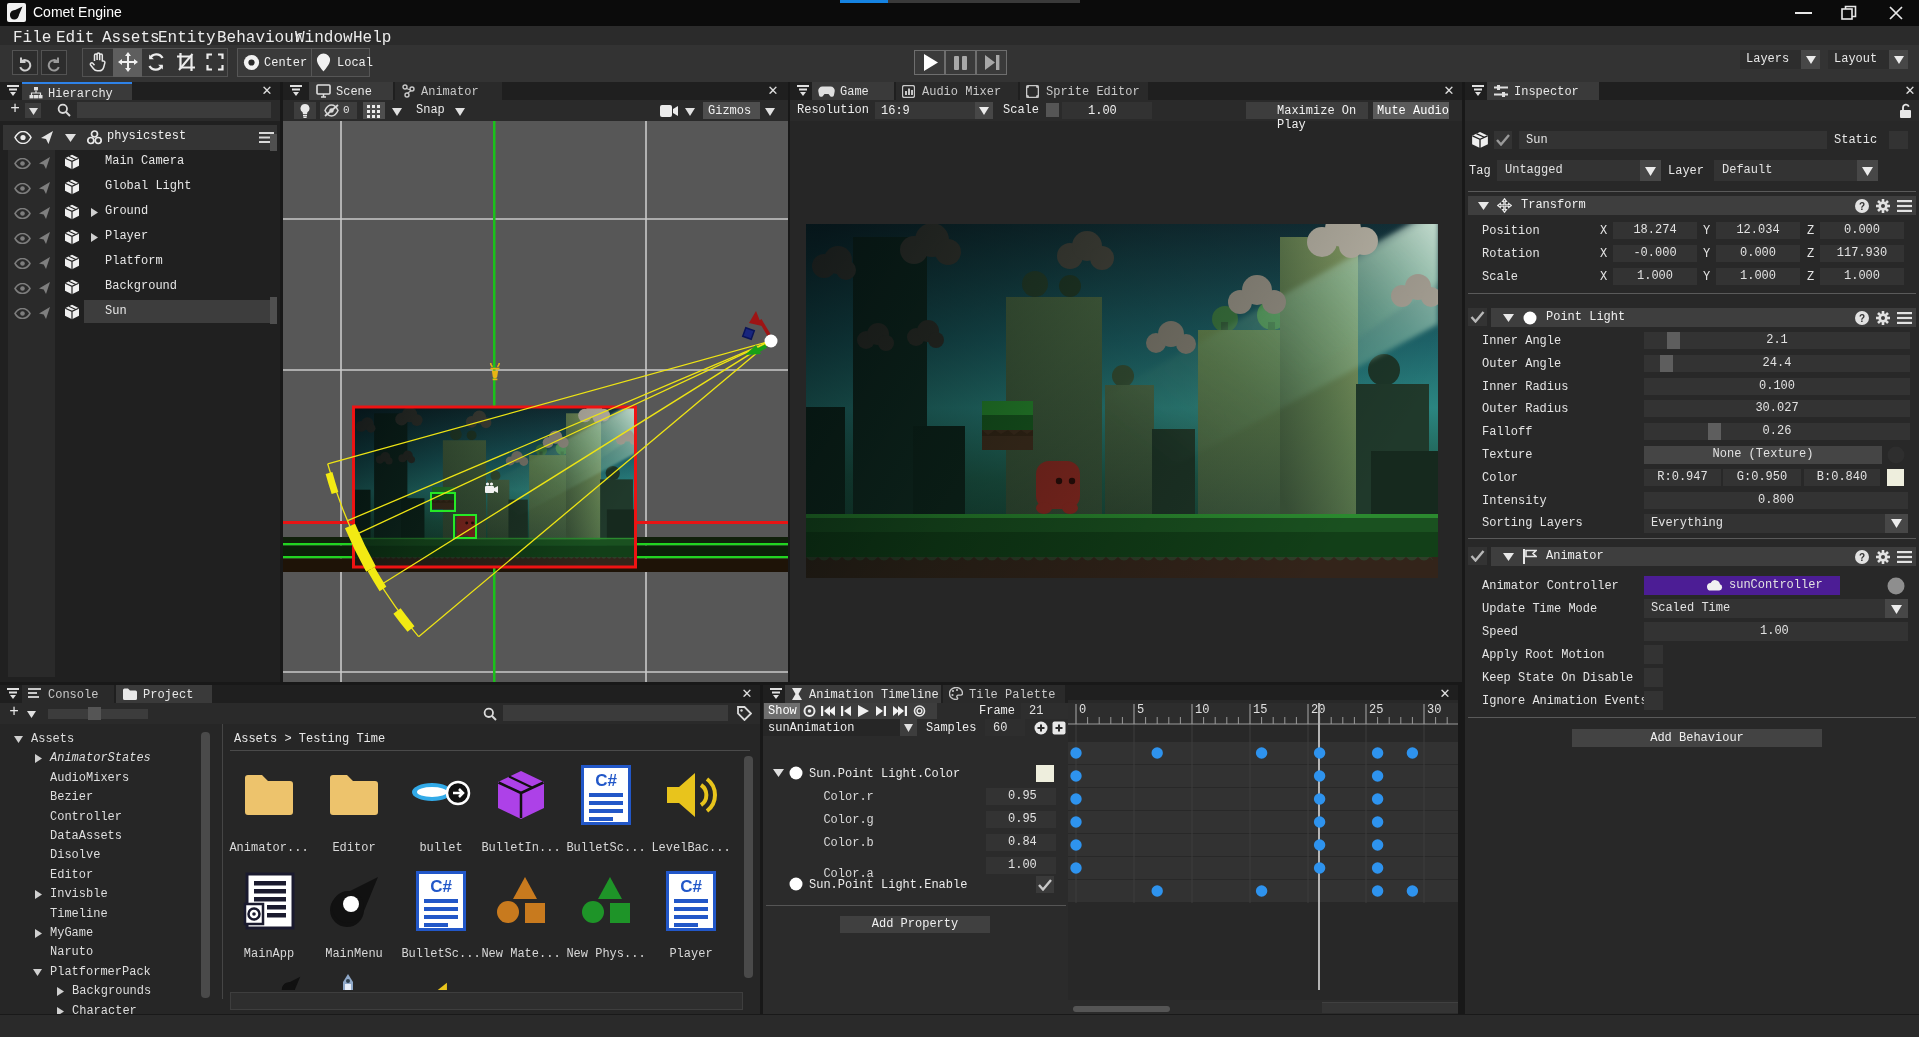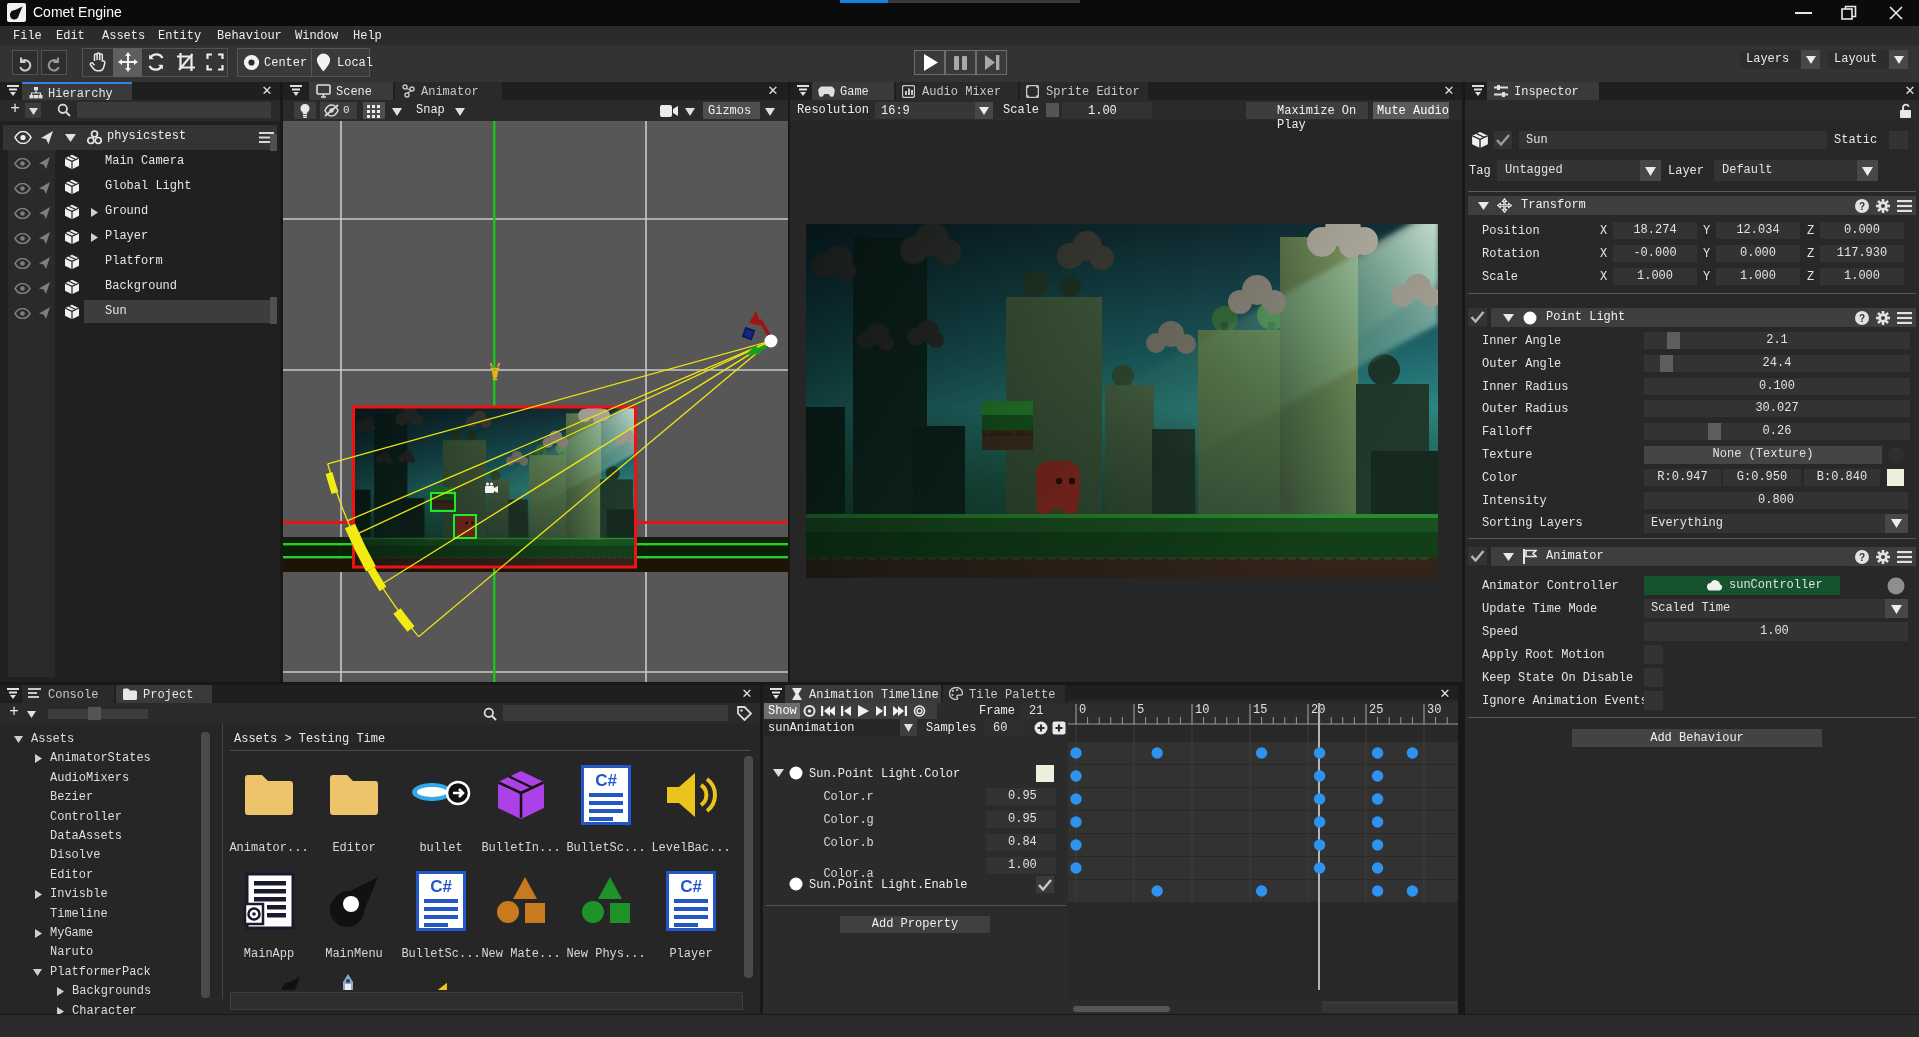--- a/index.html
+++ b/index.html
@@ -33,21 +33,21 @@
   <div class="abs" style="left:1795px;top:12px;width:17px;height:2px;background:#e8e8e8;"></div>
   <svg class="abs" style="left:1841px;top:5px;" width="16" height="16" viewBox="0 0 16 16">
     <rect x="1" y="4" width="10" height="10" fill="none" stroke="#e8e8e8" stroke-width="1.6"></rect>
     <path d="M4.5 4 V1.5 H14.5 V11.5 H11" fill="none" stroke="#e8e8e8" stroke-width="1.6"></path>
   </svg>
   <svg class="abs" style="left:1888px;top:5px;" width="16" height="16" viewBox="0 0 16 16">
     <path d="M2 2 L14 14 M14 2 L2 14" stroke="#e8e8e8" stroke-width="1.7"></path>
   </svg>
 </div>
 
-<div class="abs" style="left:0;top:26px;width:1919px;height:19px;background:#2b2b2b;color:#ececec;font-size:12px;">
+<div class="abs" style="left:0;top:26px;width:1919px;height:19px;background:#2b2b2b;color:#ececec;font-size:16px;">
   <span class="abs" style="left:13px;top:3px;">File</span>
   <span class="abs" style="left:56px;top:3px;">Edit</span>
   <span class="abs" style="left:102px;top:3px;">Assets</span>
   <span class="abs" style="left:158px;top:3px;">Entity</span>
   <span class="abs" style="left:217px;top:3px;">Behaviour</span>
   <span class="abs" style="left:295px;top:3px;">Window</span>
   <span class="abs" style="left:353px;top:3px;">Help</span>
 </div>
 
 <div class="abs" style="left:0;top:45px;width:1919px;height:37px;background:#333333;" id="toolbar">
@@ -863,21 +863,21 @@
           <line x1="2" y1="12" x2="4.2" y2="9.8"></line>
         </g>
       </svg>
     <svg style="position:absolute;left:406px;top:4px;" width="15" height="12" viewBox="0 0 15 12">
         <rect y="0" width="15" height="2.2" fill="#e2e2e2"></rect>
         <rect y="4.9" width="15" height="2.2" fill="#e2e2e2"></rect>
         <rect y="9.8" width="15" height="2.2" fill="#e2e2e2"></rect>
       </svg>
   </div>
   <span class="abs" style="left:17px;top:497px;color:#e4e4e4;">Animator Controller</span>
-  <div class="field" style="left:179px;top:494px;width:196px;height:19px;background:#14532d;">
+  <div class="field" style="left:179px;top:494px;width:196px;height:19px;background:#4c1d95;">
     <svg style="position:absolute;left:63px;top:4px;" width="16" height="11" viewBox="0 0 16 11">
         <path d="M4 10.5 a3.8 3.8 0 0 1-0.4-7.6 A5 5 0 0 1 13 4.3 a3.2 3.2 0 0 1-0.8 6.2 Z" fill="#f0f0f0"></path>
       </svg>
     <span style="position:absolute;left:85px;top:2px;">sunController</span>
   </div>
   <svg class="abs" style="left:422px;top:495px;" width="18" height="18" viewBox="0 0 18 18">
       <circle cx="9" cy="9" r="8.5" fill="#8e8e8e"></circle>
     </svg>
   <span class="abs" style="left:17px;top:520px;color:#e4e4e4;">Update Time Mode</span>
   <div class="field" style="left:179px;top:517px;width:241px;height:19px;">
@@ -944,21 +944,21 @@
         <circle cx="4.5" cy="4.5" r="1.2" fill="#dadada"></circle>
       </svg>
   </div>
   <svg class="abs" style="left:14px;top:51px;" width="9" height="7" viewBox="0 0 9 7">
       <path d="M0 0 H9 L4.5 7 Z" fill="#d0d0d0"></path>
     </svg>
     <span class="abs" style="left:31px;top:47px;color:#dedede;">Assets</span>
   <svg class="abs" style="left:35px;top:69px;" width="7" height="9" viewBox="0 0 7 9">
       <path d="M0 0 L7 4.5 L0 9 Z" fill="#d0d0d0"></path>
     </svg>
-    <span class="abs" style="left:50px;top:66px;color:#dedede;">AnimatorStates</span>
+    <span class="abs" style="left:50px;top:66px;color:#dedede;font-style:italic;">AnimatorStates</span>
   <span class="abs" style="left:50px;top:86px;color:#dedede;">AudioMixers</span>
   <span class="abs" style="left:50px;top:105px;color:#dedede;">Bezier</span>
   <span class="abs" style="left:50px;top:125px;color:#dedede;">Controller</span>
   <span class="abs" style="left:50px;top:144px;color:#dedede;">DataAssets</span>
   <span class="abs" style="left:50px;top:163px;color:#dedede;">Disolve</span>
   <span class="abs" style="left:50px;top:183px;color:#dedede;">Editor</span>
   <svg class="abs" style="left:35px;top:205px;" width="7" height="9" viewBox="0 0 7 9">
       <path d="M0 0 L7 4.5 L0 9 Z" fill="#d0d0d0"></path>
     </svg>
     <span class="abs" style="left:50px;top:202px;color:#dedede;">Invisble</span>

